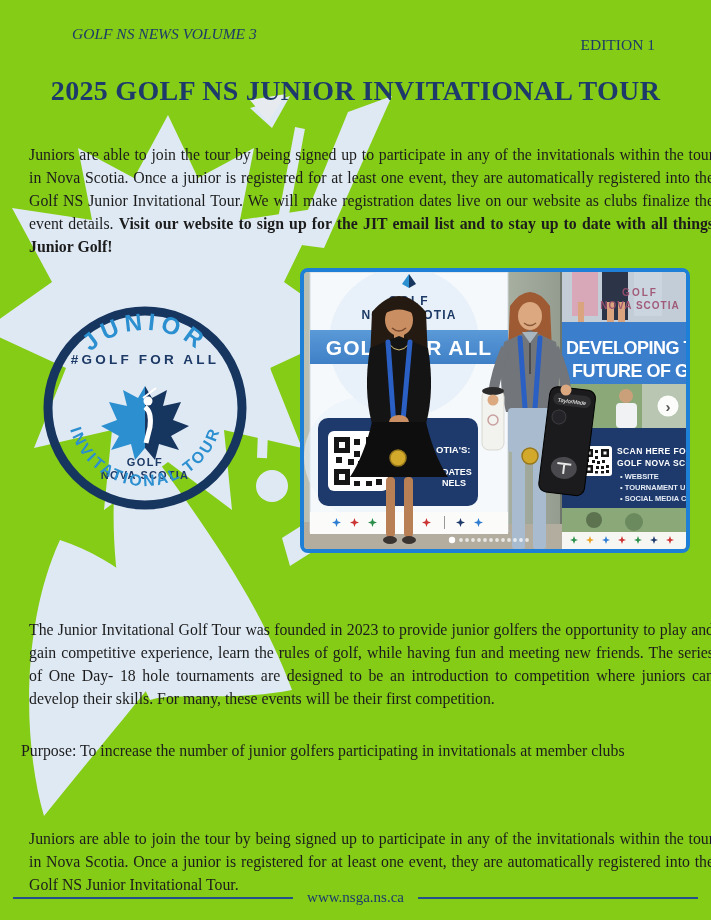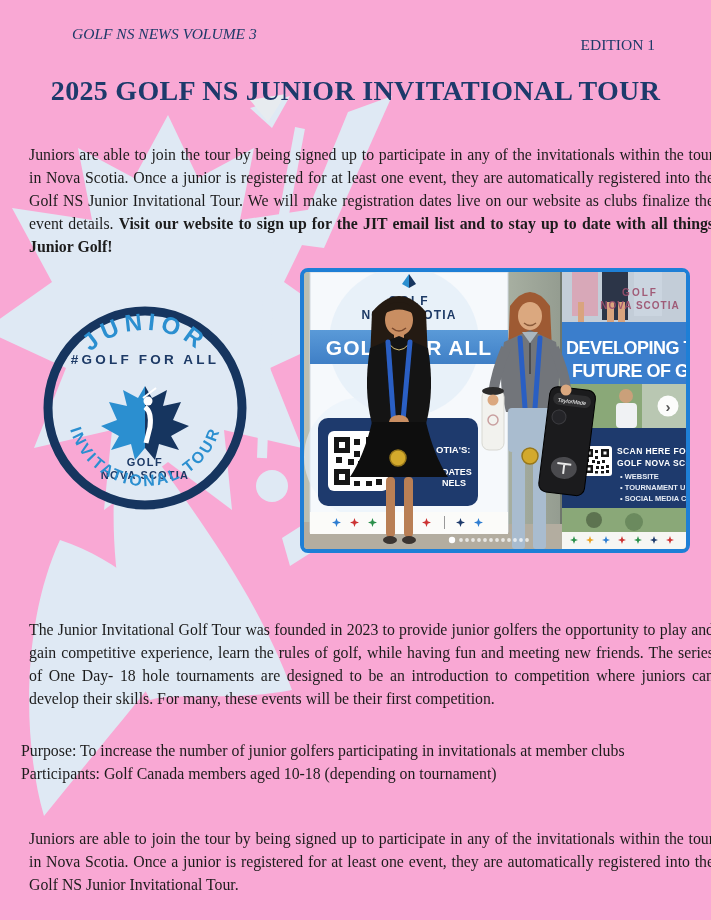--- a/index.html
+++ b/index.html
@@ -1,16 +1,16 @@
 <!DOCTYPE html>
 <html><head>
 <meta charset="utf-8">
 <style>
   html,body{margin:0;padding:0;background:#fff;}
-  .page{position:relative;width:711px;height:920px;background:#f9a8d4;overflow:hidden;
+  .page{position:relative;width:711px;height:920px;background:#84cc16;overflow:hidden;
         font-family:"Liberation Serif",serif;color:#1c1c1c;}
   .watermark{position:absolute;left:0;top:0;z-index:0;}
   .vol{position:absolute;left:72px;top:25px;font-style:italic;font-size:15.5px;color:#1e3a68;z-index:1;}
   .ed{position:absolute;right:56px;top:36px;font-size:15.5px;color:#1e3a68;z-index:1;}
   .title{position:absolute;left:0;right:0;top:75px;margin:0;text-align:center;
          font-weight:bold;font-size:28px;letter-spacing:.3px;color:#1d3a6b;z-index:1;}
   .para{position:absolute;left:13px;width:685px;margin:16px;text-align:justify;
         font-size:15.8px;line-height:23px;z-index:1;}
   .p1{top:127px;}
   .p2{top:602px;}
@@ -279,19 +279,23 @@
             <circle cx="223" cy="268" r="1.9"></circle>
         </g>
       </g>
     </svg>
   </div>
 
   <p class="para p2">The Junior Invitational Golf Tour was founded in 2023 to provide junior golfers the opportunity to play and gain competitive experience, learn the rules of golf, while having fun and meeting new friends. The series of One Day- 18 hole tournaments are designed to be an introduction to competition where juniors can develop their skills. For many, these events will be their first competition.</p>
 
   <div class="plist">
     <div>Purpose: To increase the number of junior golfers participating in invitationals at member clubs</div>
-    <div>Participants: Golf Canada members aged 10-18 (depending on tournament)</div>
   </div>
 
   <p class="para p3">Juniors are able to join the tour by being signed up to participate in any of the invitationals within the tour in Nova Scotia. Once a junior is registered for at least one event, they are automatically registered into the Golf NS Junior Invitational Tour.</p>
 
+  <div class="footer">
+    <div class="rule"></div>
+    <span>www.nsga.ns.ca</span>
+    <div class="rule"></div>
+  </div>
 
 </div>
 
 </body></html>

